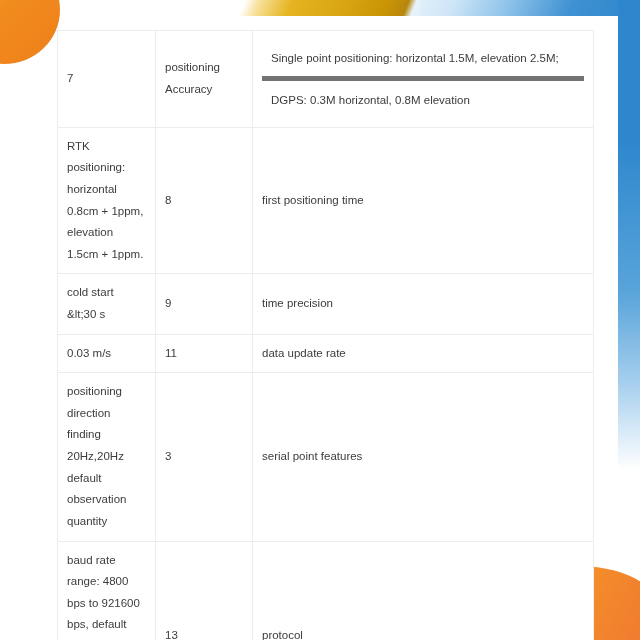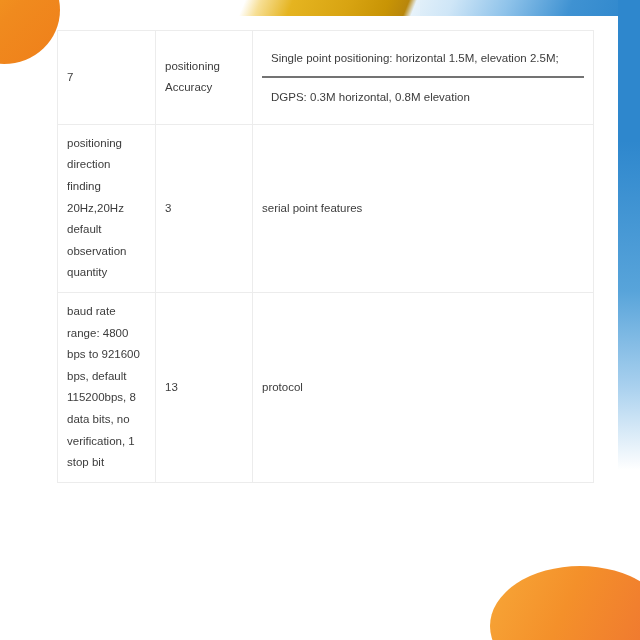--- a/index.html
+++ b/index.html
@@ -112,21 +112,21 @@
   td.top { vertical-align: top; }
 
   
   table.inner {
     width: 100%;
     border-collapse: collapse;
     table-layout: fixed;
   }
   table.inner td {
     border: none;
-    border-bottom: 2px solid #737373;
+    border-bottom: 5px solid #737373;
     padding: 10px 9px 9px 9px;
     font-size: 11.5px;
     line-height: 1.6;
     color: #3c3c3c;
   }
   table.inner tr:last-child td { border-bottom: none; }
   td.nested { padding: 0; vertical-align: top; }
 </style>
 </head>
 <body>
@@ -157,23 +157,38 @@
                 <td>Single point positioning: horizontal 1.5M, elevation 2.5M;</td>
               </tr>
               <tr>
                 <td>DGPS: 0.3M horizontal, 0.8M elevation</td>
               </tr>
             </tbody>
           </table>
         </td>
       </tr>
 
-
-
-
+      <tr>
+        <td class="top">RTK positioning: horizontal 0.8cm + 1ppm, elevation 1.5cm + 1ppm.</td>
+        <td class="top">8</td>
+        <td class="top">first positioning time</td>
+      </tr>
+
+      <tr>
+        <td>cold start &amp;lt;30 s</td>
+        <td>9</td>
+        <td>time precision</td>
+      </tr>
+
+
+      <tr>
+        <td>0.03 m/s</td>
+        <td>11</td>
+        <td>data update rate</td>
+      </tr>
 
       <tr>
         <td class="top">positioning direction finding 20Hz,20Hz default observation quantity</td>
         <td>3</td>
         <td class="top">serial point features</td>
       </tr>
 
       <tr>
         <td class="top">baud rate range: 4800 bps to 921600 bps, default 115200bps, 8 data bits, no verification, 1 stop bit</td>
         <td class="top">13</td>

